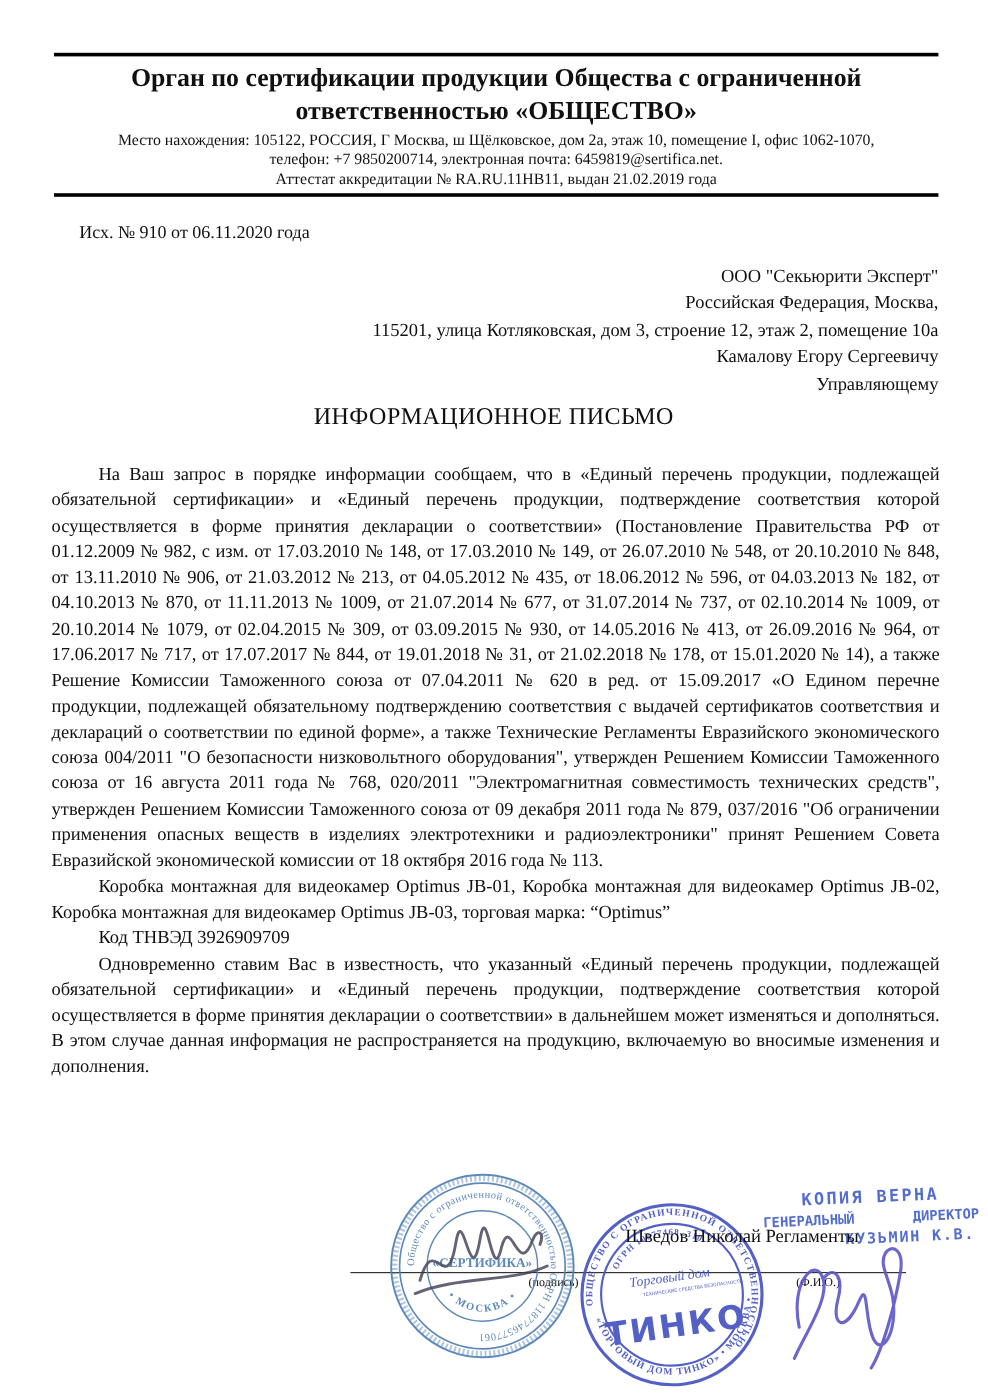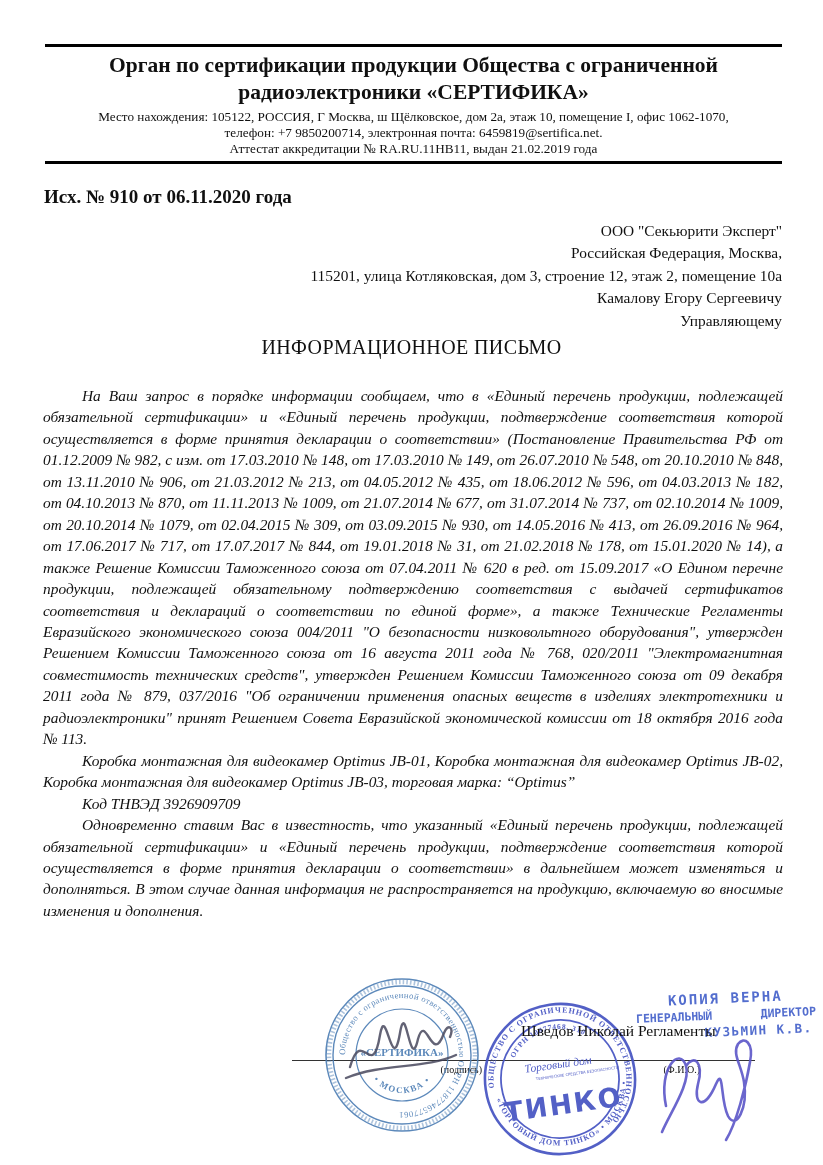--- a/index.html
+++ b/index.html
@@ -15,32 +15,32 @@
   
   .letterhead{
     position:absolute;top:44px;left:45px;right:41px;
     border-top:3px solid #000;border-bottom:3px solid #000;
     padding:5px 0 4px;
     text-align:center;
   }
   .org-title{font-size:21.5px;font-weight:bold;line-height:1.26;}
   .org-addr{font-size:13.2px;line-height:1.2;margin-top:3px;}
   
-  .ref-row{position:absolute;top:186px;left:44px;font-size:19px;font-weight:bold;}
+  .ref-row{position:absolute;top:186px;left:66px;font-size:15px;}
   .recipient{
     position:absolute;top:220px;right:41px;left:43px;
     text-align:right;font-size:15.4px;line-height:22.4px;
   }
   
   .doc-title{
     position:absolute;top:336px;left:0;right:0;
     text-align:center;font-size:20px;font-weight:normal;letter-spacing:.4px;
   }
   
-  .letter-body{position:absolute;top:385px;left:43px;width:740px;font-style:italic;}
+  .letter-body{position:absolute;top:385px;left:43px;width:740px;}
   .letter-body p{
     margin:0;font-size:15.4px;line-height:21.45px;
     text-align:justify;text-indent:39px;
   }
   
   .signer-role{
     position:absolute;top:993px;left:58px;width:278px;
     font-size:15.4px;line-height:22.5px;
   }
   .sig-line{position:absolute;border-top:1.4px solid #333;height:0;}
@@ -72,21 +72,21 @@
   .tinko-logo{font-family:"DejaVu Sans",sans-serif;}
 </style>
 </head>
 <body>
 
 <div class="page">
 
   <header class="letterhead">
     <div class="org-title">
       <span>Орган по сертификации продукции Общества с ограниченной</span><br>
-      <span>радиоэлектроники «СЕРТИФИКА»</span>
+      <span>ответственностью «ОБЩЕСТВО»</span>
     </div>
     <div class="org-addr">
       <div>Место нахождения: 105122, РОССИЯ, Г Москва, ш Щёлковское, дом 2а, этаж 10, помещение I, офис 1062-1070,</div>
       <div>телефон: +7 9850200714, электронная почта: 6459819@sertifica.net.</div>
       <div>Аттестат аккредитации № RA.RU.11НВ11, выдан 21.02.2019 года</div>
     </div>
   </header>
 
   <div class="ref-row">Исх. № 910 от 06.11.2020 года</div>
 

